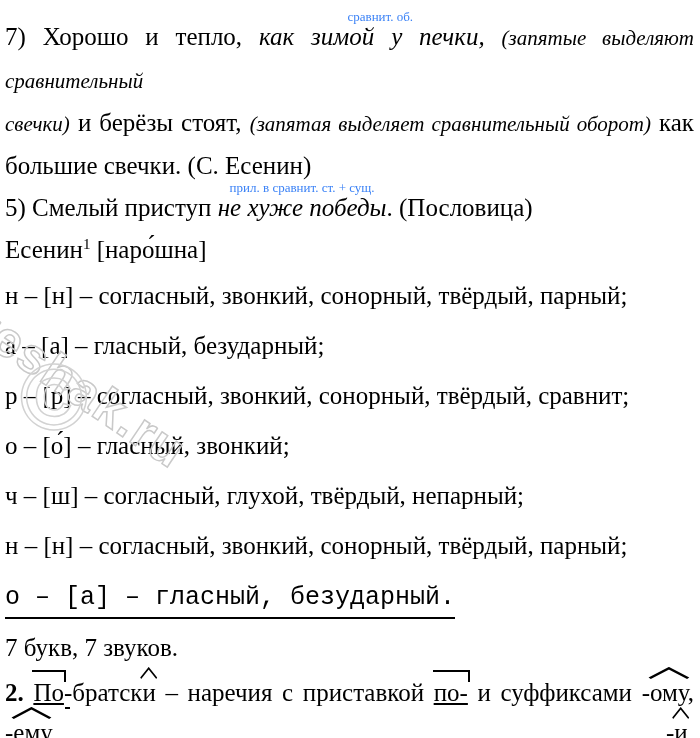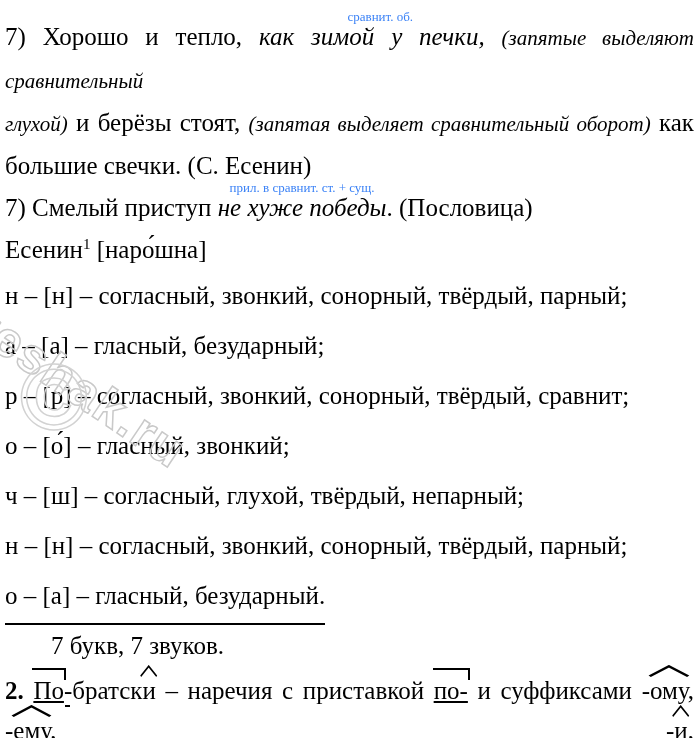--- a/index.html
+++ b/index.html
@@ -15,22 +15,22 @@
   .it{font-style:italic;}
   .cm{font-style:italic;font-size:21px;}
   .annwrap{position:relative;}
   .ann{
     position:absolute;left:50%;transform:translateX(-50%);
     top:-13px;font-size:13px;line-height:13px;white-space:nowrap;
     font-style:normal;color:#3b82f6;
   }
   sup{font-size:15px;line-height:0;vertical-align:super;}
   .phline{line-height:50px;}
-  .ul{border-bottom:2px solid #000;padding-bottom:14px;}
-  .summary{line-height:50px;margin-left:46px;}
+  .ul{border-bottom:2px solid #000;padding-bottom:5px;font-family:Liberation Mono, monospace;}
+  .summary{line-height:50px;}
   .p2 .line{line-height:40px;}
   .bold{font-weight:bold;}
   
   .prefix{position:relative;text-decoration:underline;}
   .prefix::after{
     content:'';position:absolute;left:-1px;right:-2px;top:-9px;height:10px;
     border-top:2px solid #000;border-right:2px solid #000;
   }
   
   .sfx{position:relative;white-space:nowrap;}
@@ -60,30 +60,30 @@
   <div class="p7">
     <div class="line just">
       <span>7) Хорошо и тепло,</span>
       <span class="annwrap">
         <span class="ann">сравнит. об.</span>
         <span class="it">как зимой у печки,</span>
       </span>
       <span class="cm">(запятые выделяют сравнительный</span>
     </div>
     <div class="line just">
-      <span class="cm">глухой)</span>
+      <span class="cm">свечки)</span>
       <span>и берёзы стоят,</span>
       <span class="cm">(запятая выделяет сравнительный оборот)</span>
       <span>как</span>
     </div>
     <div class="line">большие свечки. (С. Есенин)</div>
   </div>
 
   <div class="p8 line">
-    <span>7) Смелый приступ</span>
+    <span>5) Смелый приступ</span>
     <span class="annwrap">
       <span class="ann">прил. в сравнит. ст. + сущ.</span>
       <span class="it">не хуже победы</span></span><span>. (Пословица)</span>
   </div>
 
   <div class="wordline line">
     <span>Есенин</span><sup>1</sup>
     <span>[наро́шна]</span>
   </div>
 

